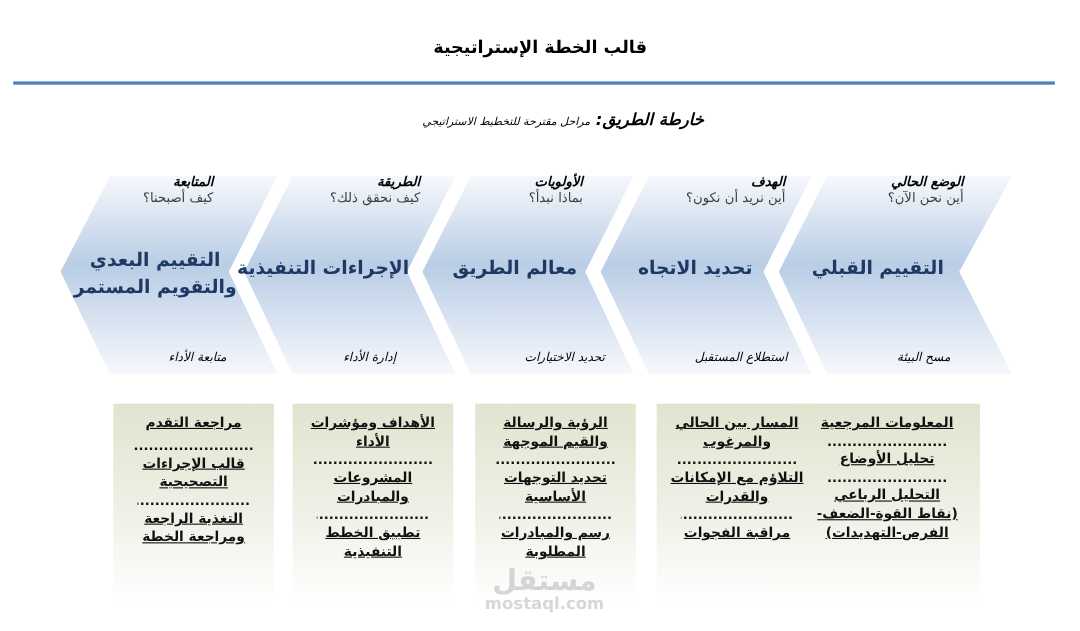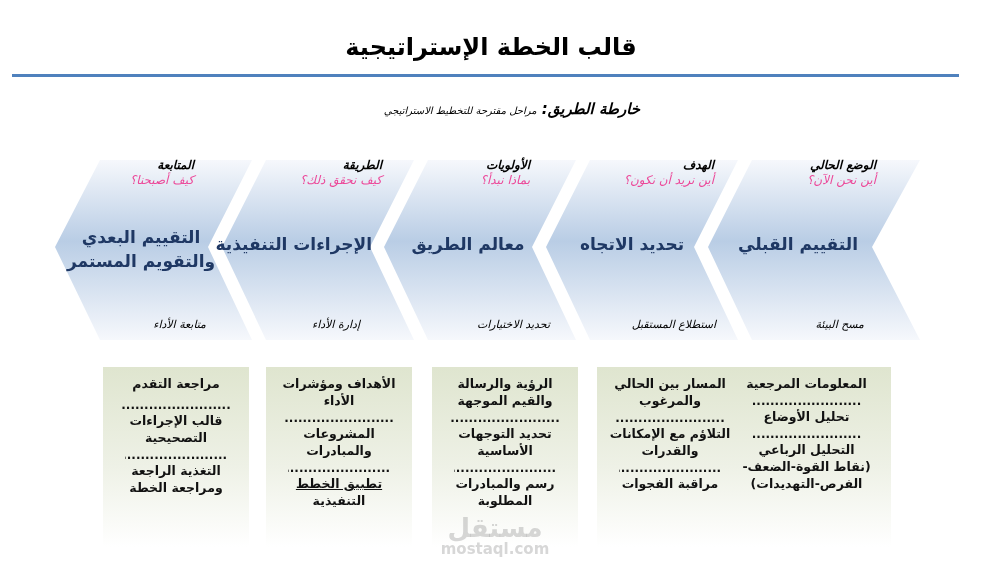--- a/index.html
+++ b/index.html
@@ -4,21 +4,21 @@
   <style>
     * { box-sizing: border-box; margin: 0; padding: 0; }
     html, body {
       width: 982px; height: 574px; background: #ffffff; overflow: hidden;
       font-family: "DejaVu Sans", sans-serif;
     }
     .page { position: relative; width: 982px; height: 574px; }
 
     .title {
       position: absolute; left: 0; width: 982px; top: 33px;
-      text-align: center; font-size: 24px; font-weight: bold; color: #000;
+      text-align: center; font-size: 16px; font-weight: bold; color: #000;
       direction: rtl; font-family: "DejaVu Sans", sans-serif;
       padding-left: 0px;
     }
     .rule {
       position: absolute; left: 12px; top: 74px; width: 947px; height: 3px;
       background: #4f81bd;
     }
     .roadmap {
       position: absolute; top: 99px; left: 330px; width: 310px;
       direction: rtl; text-align: right; white-space: nowrap;
@@ -29,37 +29,37 @@
 
     .chevrons { position: absolute; left: 0; top: 0; width: 982px; height: 574px; }
     .chevrons svg { position: absolute; left: 0; top: 0; }
 
     .stage { position: absolute; direction: rtl; text-align: right; }
     .stage .heading {
       font-style: italic; font-weight: bold; font-size: 12px; color: #000;
       white-space: nowrap;
     }
     .stage .question {
-      font-style: italic; font-size: 12px; color: #ec4899; white-space: nowrap; margin-top: 1px;
+      font-size: 12px; color: #404040; white-space: nowrap; margin-top: 1px;
     }
     .stage .main {
       position: absolute; font-weight: bold; font-size: 17px; color: #1f3864;
       text-align: center; line-height: 24px; white-space: nowrap;
     }
     .stage .note {
       position: absolute; font-style: italic; font-size: 11px; color: #000; white-space: nowrap;
     }
 
     .box {
       position: absolute; top: 367px; height: 180px; width: 146px;
       background: linear-gradient(to bottom, #dfe5cf 0%, #eef1e6 55%, #ffffff 100%);
       direction: rtl; text-align: center; padding-top: 8px;
       font-weight: bold; font-size: 12.5px; color: #111; line-height: 17px;
     }
-    .box .item { display: block; padding: 0 6px; }
+    .box .item { display: block; padding: 0 6px; text-decoration: underline; }
     .box .sep {
       display: block; color: #111; letter-spacing: 0px; line-height: 10px;
       font-size: 12px; margin: 4px 0 2px 0; overflow: hidden; white-space: nowrap;
     }
     .box .item.underline { text-decoration: underline; text-align: center; }
 
     .watermark {
       position: absolute; left: 430px; top: 515px; width: 130px; text-align: center;
       color: rgba(140,140,140,0.35); font-weight: bold;
     }

